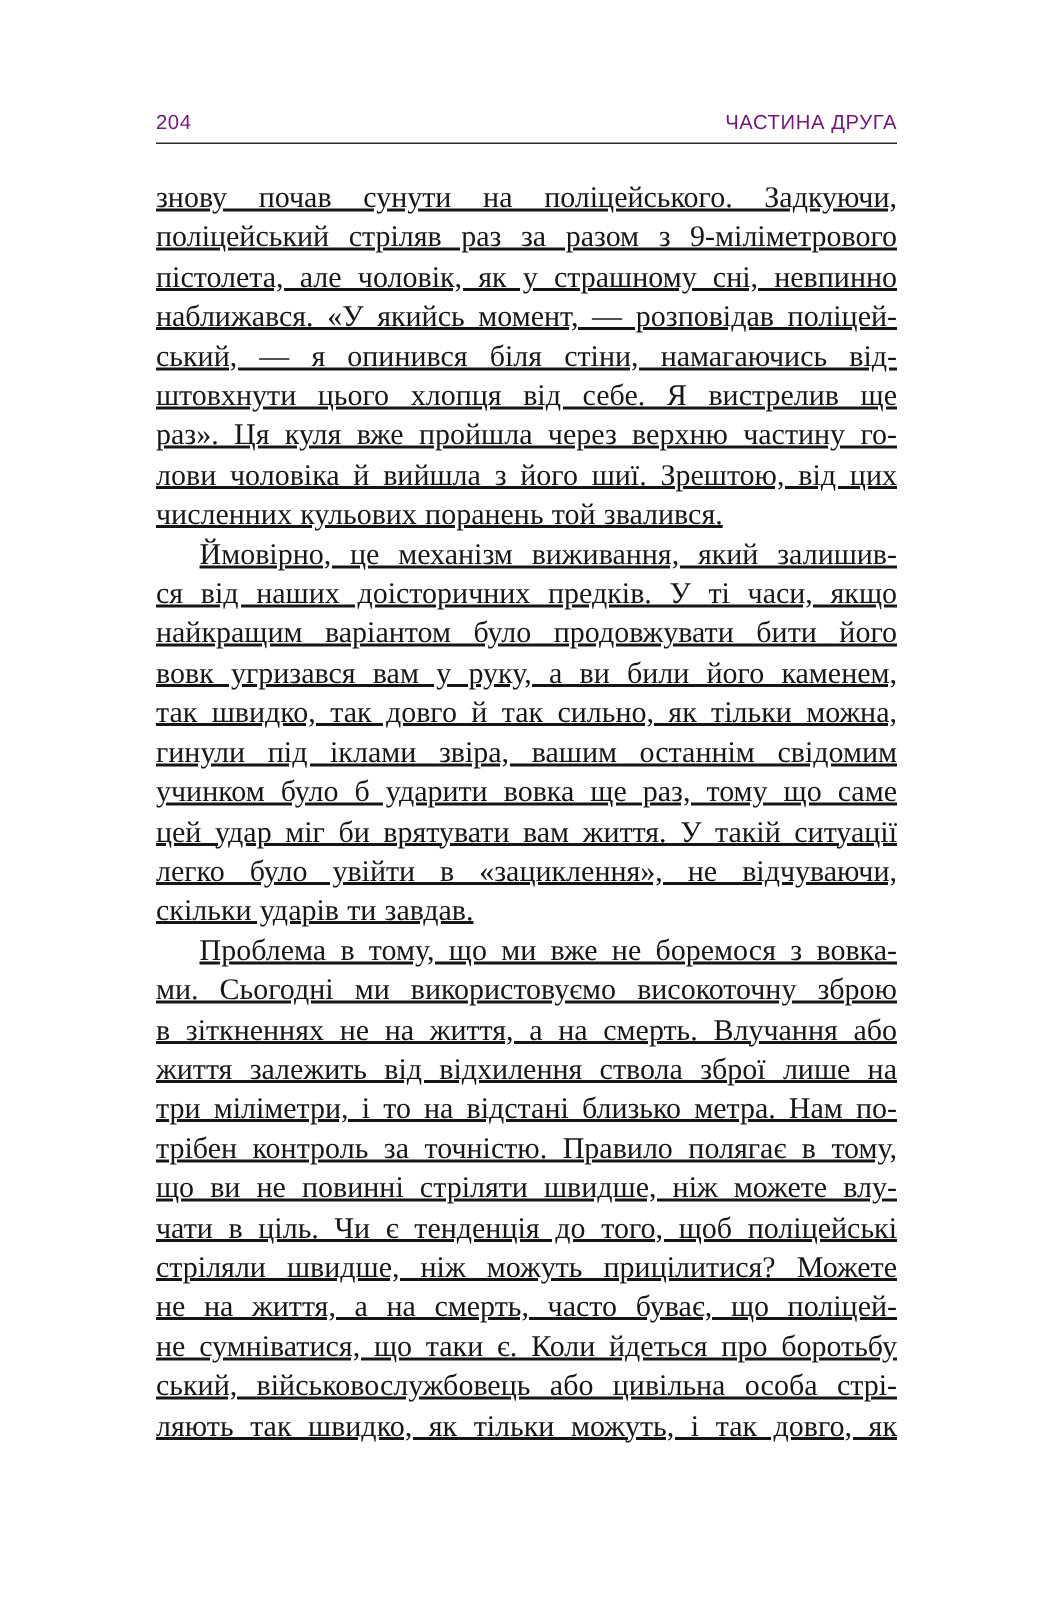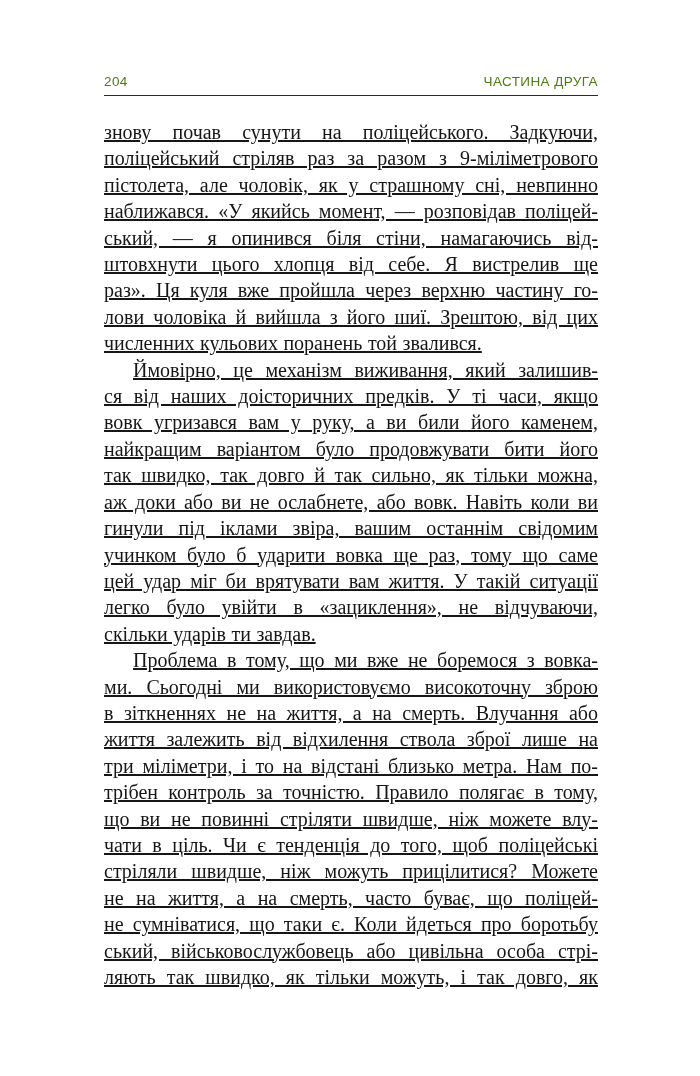--- a/index.html
+++ b/index.html
@@ -26,21 +26,21 @@
     position: absolute;
     left: 0;
     top: 74px;
     width: 100%;
     display: flex;
     justify-content: space-between;
     align-items: flex-end;
     font-family: "Liberation Sans", sans-serif;
     font-size: 13.5px;
     letter-spacing: 0.4px;
-    color: #4d7c0f;
+    color: #701a75;
     padding-bottom: 6px;
     border-bottom: 1.5px solid #2a2a2a;
     box-sizing: border-box;
   }
   .text-block {
     position: absolute;
     left: 0;
     top: 119px;
     width: 494px;
   }
@@ -83,24 +83,23 @@
       <div class="line">ський, — я опинився біля стіни, намагаючись від-</div>
       <div class="line">штовхнути цього хлопця від себе. Я вистрелив ще</div>
       <div class="line">раз». Ця куля вже пройшла через верхню частину го-</div>
       <div class="line">лови чоловіка й вийшла з його шиї. Зрештою, від цих</div>
       <div class="line par-end">численних кульових поранень той звалився.</div>
     </div>
 
     <div class="paragraph">
       <div class="line indent">Ймовірно, це механізм виживання, який залишив-</div>
       <div class="line">ся від наших доісторичних предків. У ті часи, якщо</div>
+      <div class="line">найкращим варіантом було продовжувати бити його</div>
       <div class="line">вовк угризався вам у руку, а ви били його каменем,</div>
-      <div class="line">найкращим варіантом було продовжувати бити його</div>
       <div class="line">так швидко, так довго й так сильно, як тільки можна,</div>
-      <div class="line">аж доки або ви не ослабнете, або вовк. Навіть коли ви</div>
       <div class="line">гинули під іклами звіра, вашим останнім свідомим</div>
       <div class="line">учинком було б ударити вовка ще раз, тому що саме</div>
       <div class="line">цей удар міг би врятувати вам життя. У такій ситуації</div>
       <div class="line">легко було увійти в «зациклення», не відчуваючи,</div>
       <div class="line par-end">скільки ударів ти завдав.</div>
     </div>
 
     <div class="paragraph">
       <div class="line indent">Проблема в тому, що ми вже не боремося з вовка-</div>
       <div class="line">ми. Сьогодні ми використовуємо високоточну зброю</div>

